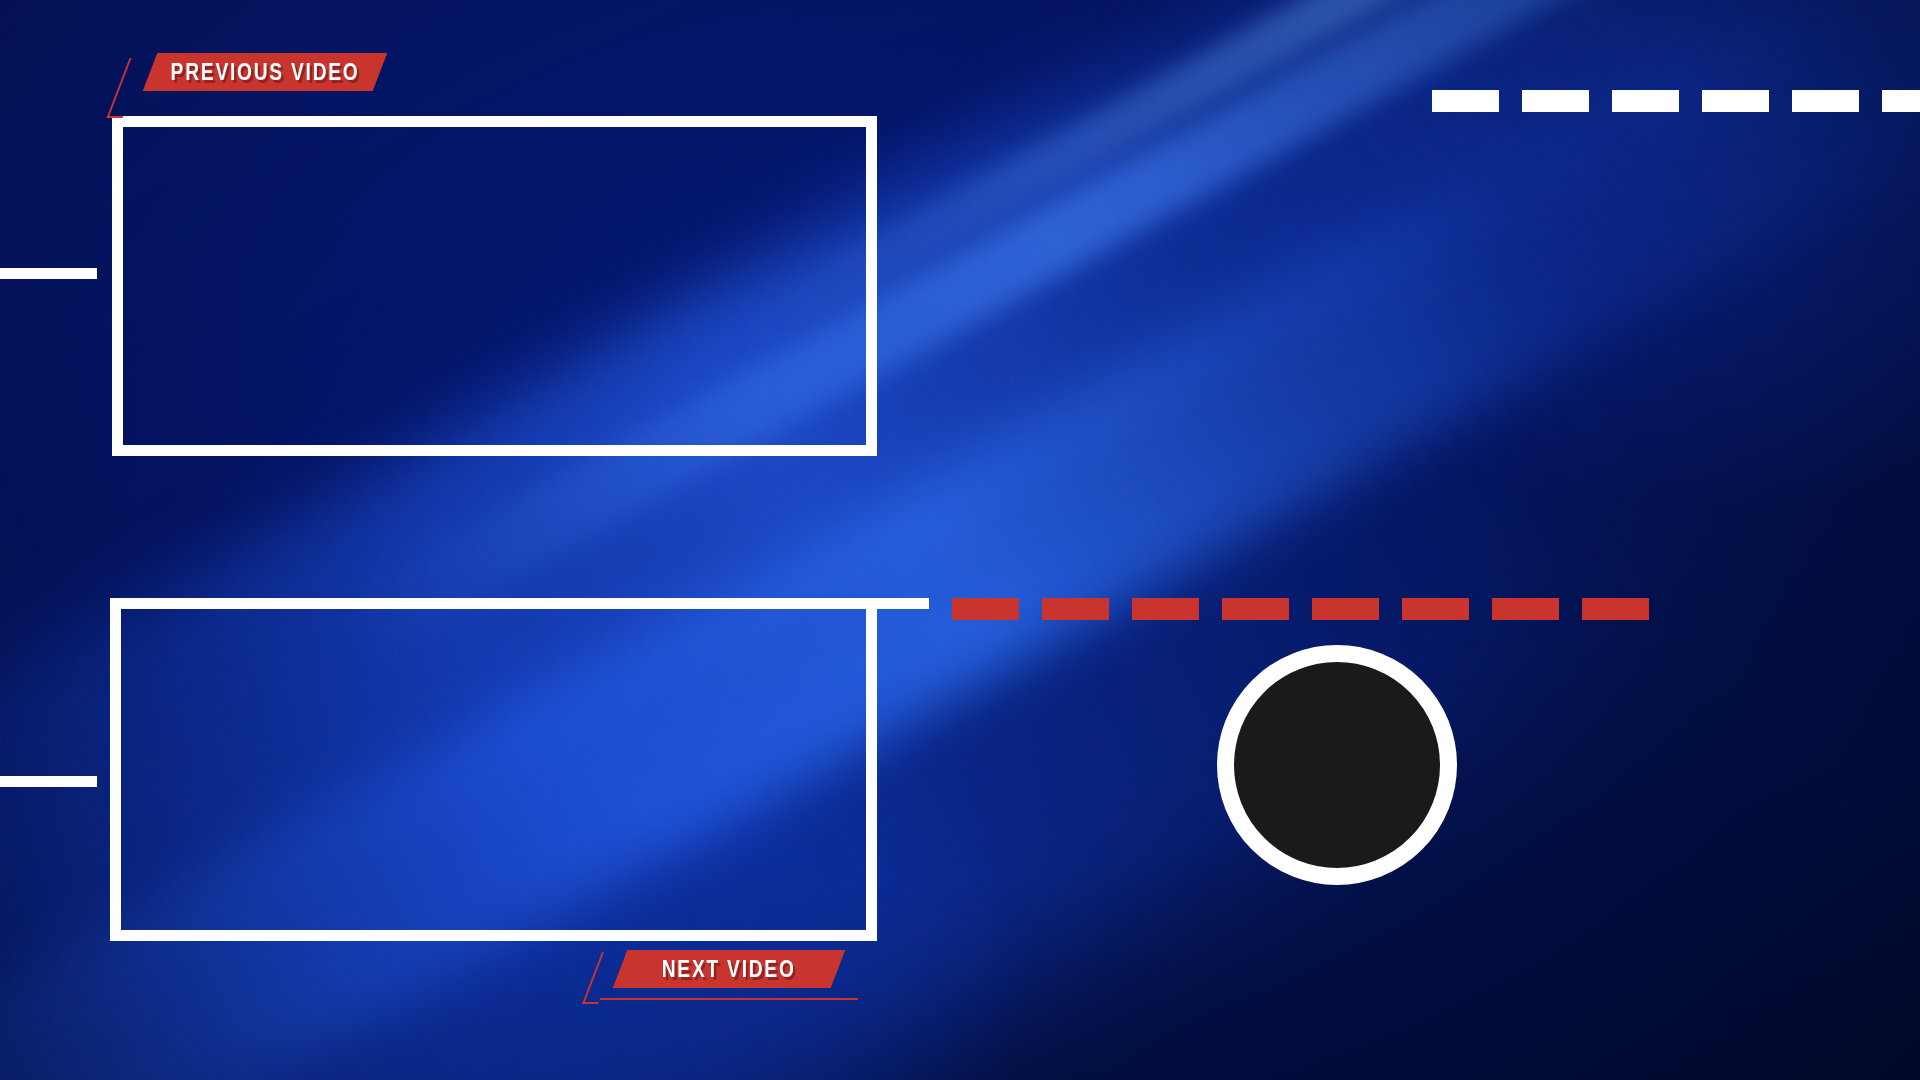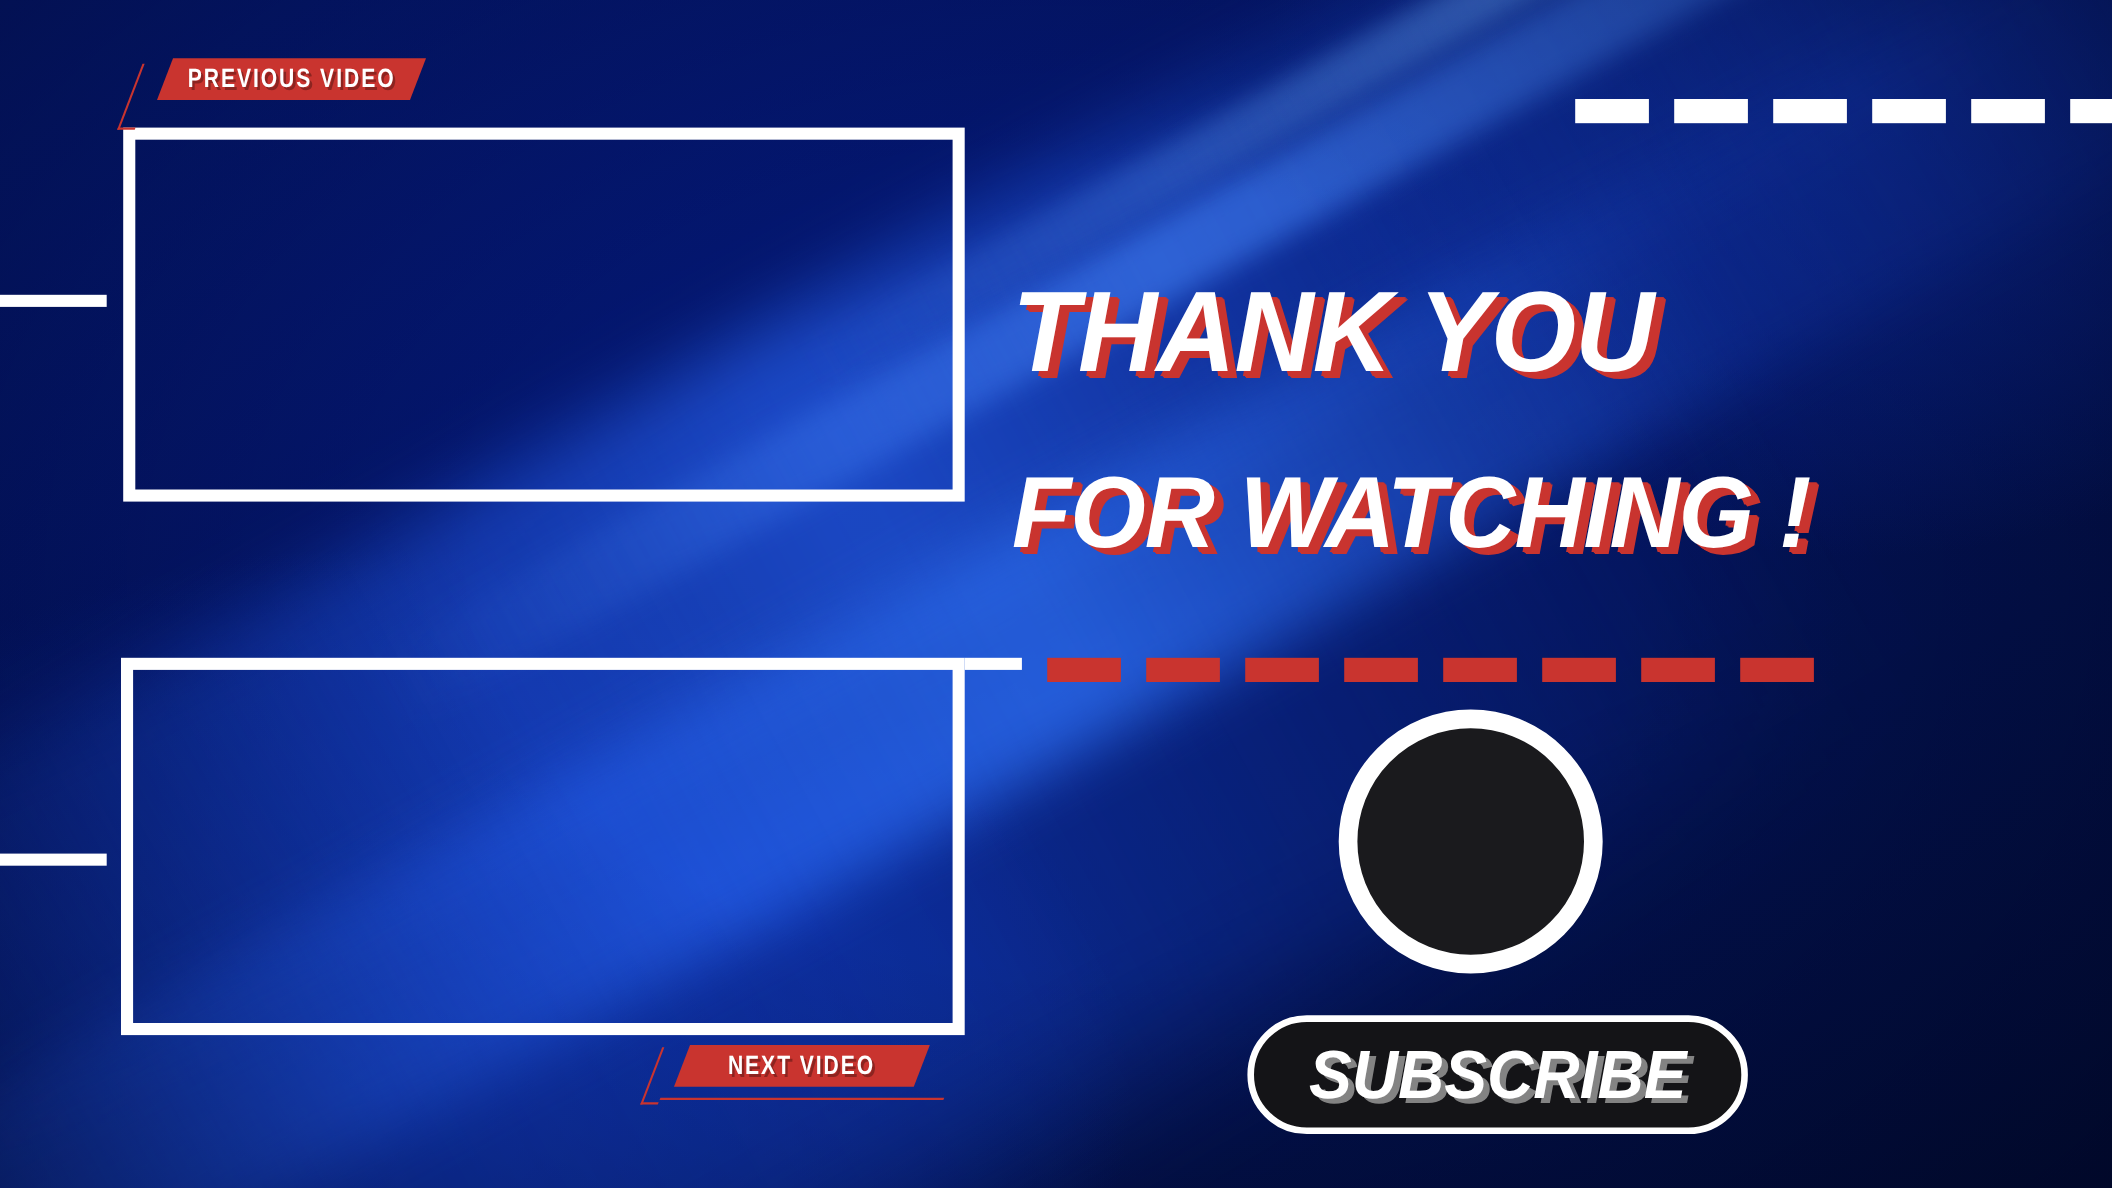--- a/index.html
+++ b/index.html
@@ -312,24 +312,17 @@
       <div class="dash" style="background: rgb(201, 52, 47); width: 67px; height: 22px;"></div>
       <div class="dash" style="background: rgb(201, 52, 47); width: 67px; height: 22px;"></div>
       <div class="dash" style="background: rgb(201, 52, 47); width: 67px; height: 22px;"></div>
       <div class="dash" style="background: rgb(201, 52, 47); width: 67px; height: 22px;"></div>
       <div class="dash" style="background: rgb(201, 52, 47); width: 67px; height: 22px;"></div>
       <div class="dash" style="background: rgb(201, 52, 47); width: 67px; height: 22px;"></div>
       <div class="dash" style="background: rgb(201, 52, 47); width: 67px; height: 22px;"></div>
       <div class="dash" style="background: rgb(201, 52, 47); width: 67px; height: 22px;"></div>
     </div>
 
-  <div id="headline">
-    <div class="head-line" id="head-line-1">THANK YOU</div>
-    <div class="head-line" id="head-line-2">FOR WATCHING !</div>
-  </div>
 
   <div id="avatar"></div>
 
-  <div id="subscribe-button">
-    <span id="subscribe-label">SUBSCRIBE</span>
-  </div>
 
 </div>
 
 </body></html>

